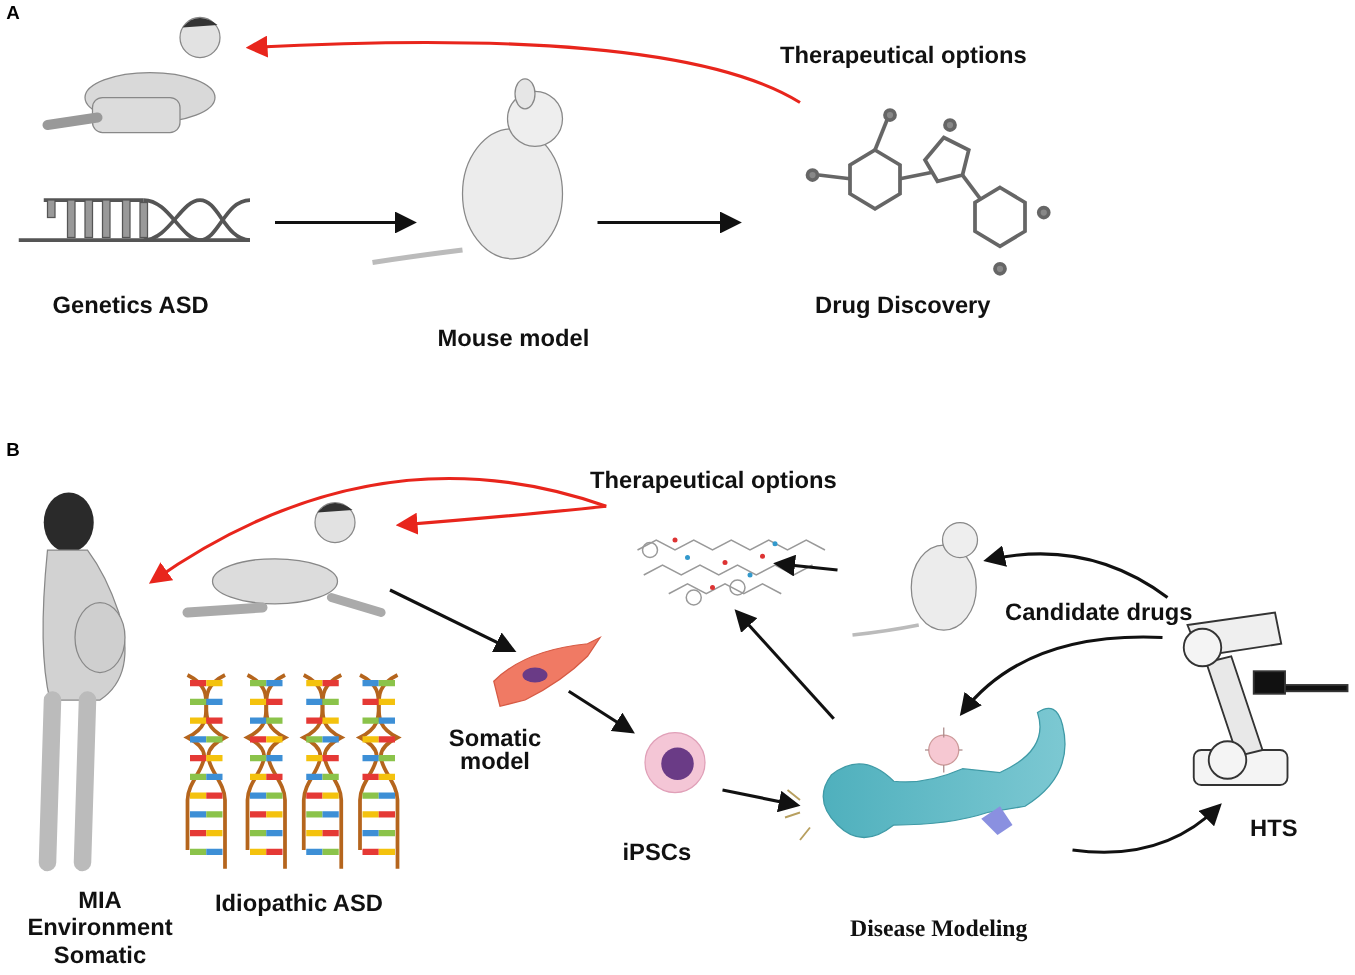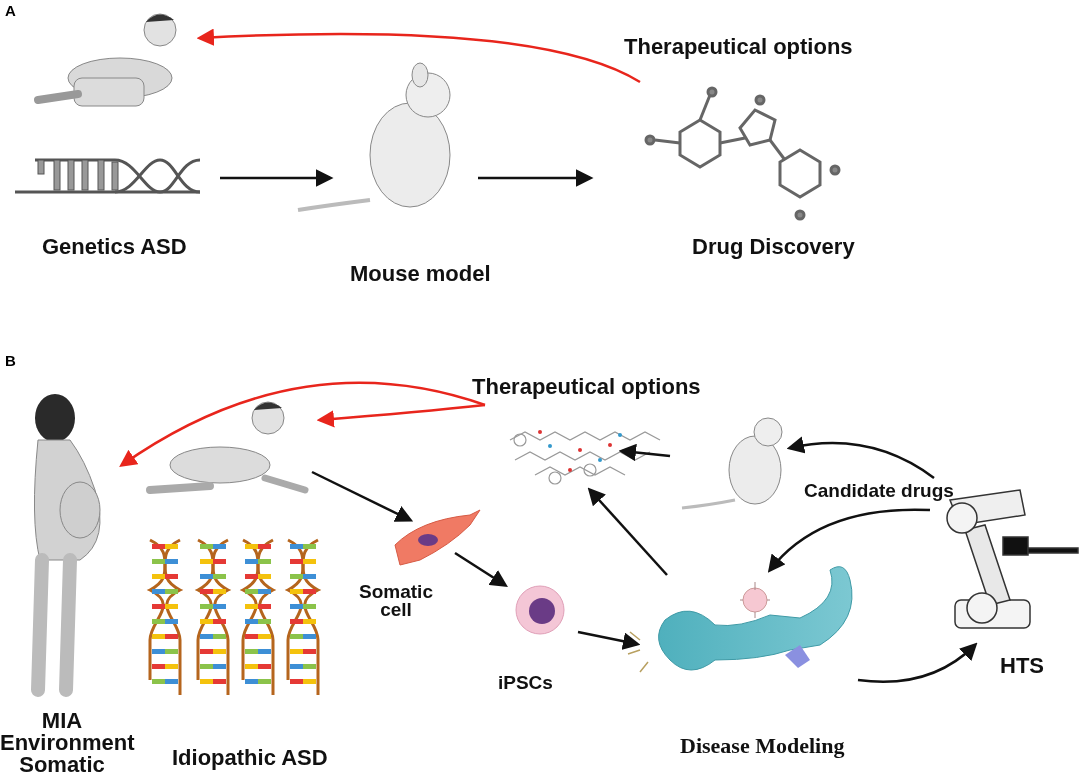--- a/index.html
+++ b/index.html
@@ -1,18 +1,18 @@
 <!DOCTYPE html>
 <html><head>
 <meta charset="utf-8">
 <style>
   html,body{margin:0;padding:0;background:#fff;}
   body{width:1084px;height:780px;position:relative;overflow:hidden;font-family:"Liberation Sans",sans-serif;}
   .lbl{position:absolute;font-weight:bold;color:#111;text-align:center;white-space:nowrap;}
-  .big{font-size:22px;}
+  .big{font-size:19px;}
   .sm{font-size:19px;}
   .panel{position:absolute;font-weight:bold;font-size:15px;color:#000;}
   svg.art{position:absolute;left:0;top:0;}
 </style>
 </head>
 <body>
 
 <svg class="art" width="1084" height="780" viewBox="0 0 1084 780">
   <defs>
     <marker id="ah" viewBox="0 0 10 10" refX="8" refY="5" markerWidth="7" markerHeight="7" orient="auto-start-reverse">
@@ -261,31 +261,31 @@
     <circle cx="962" cy="518" r="15"></circle>
     <rect x="1003" y="537" width="25" height="18" fill="#111"></rect>
     <rect x="1028" y="548" width="50" height="5" fill="#111"></rect>
   </g>
 </svg>
 
 <div class="panel" style="left:5px;top:2px;">A</div>
 <div class="lbl big" style="left:624px;top:34px;">Therapeutical options</div>
 <div class="lbl big" style="left:42px;top:234px;">Genetics ASD</div>
 <div class="lbl big" style="left:350px;top:234px;margin-top:27px;">Mouse model</div>
-<div class="lbl big" style="left:652px;top:234px;margin-left:40px;">Drug Discovery</div>
+<div class="lbl big" style="left:652px;top:234px;">Drug Discovery</div>
 
 <div class="panel" style="left:5px;top:352px;">B</div>
 <div class="lbl big" style="left:472px;top:374px;">Therapeutical options</div>
 <div class="lbl sm" style="left:804px;top:480px;">Candidate drugs</div>
 
-<div class="lbl big" style="left:0px;top:710px;width:124px;line-height:22px;">
+<div class="lbl big" style="left:0px;top:710px;width:124px;line-height:22px;padding-left:18px;">
   <div>MIA</div>
   <div>Environment</div>
   <div>Somatic</div>
 </div>
-<div class="lbl big" style="left:172px;top:745px;">Idiopathic ASD</div>
+<div class="lbl big" style="left:172px;top:713px;">Idiopathic ASD</div>
 <div class="lbl sm" style="left:356px;top:583px;width:80px;line-height:18px;">
   <div>Somatic</div>
-  <div>cell</div>
+  <div>model</div>
 </div>
 <div class="lbl sm" style="left:498px;top:672px;">iPSCs</div>
 <div class="lbl big" style="left:680px;top:733px;font-family:Liberation Serif, serif;">Disease Modeling</div>
 <div class="lbl big" style="left:1000px;top:653px;">HTS</div>
 
 </body></html>

